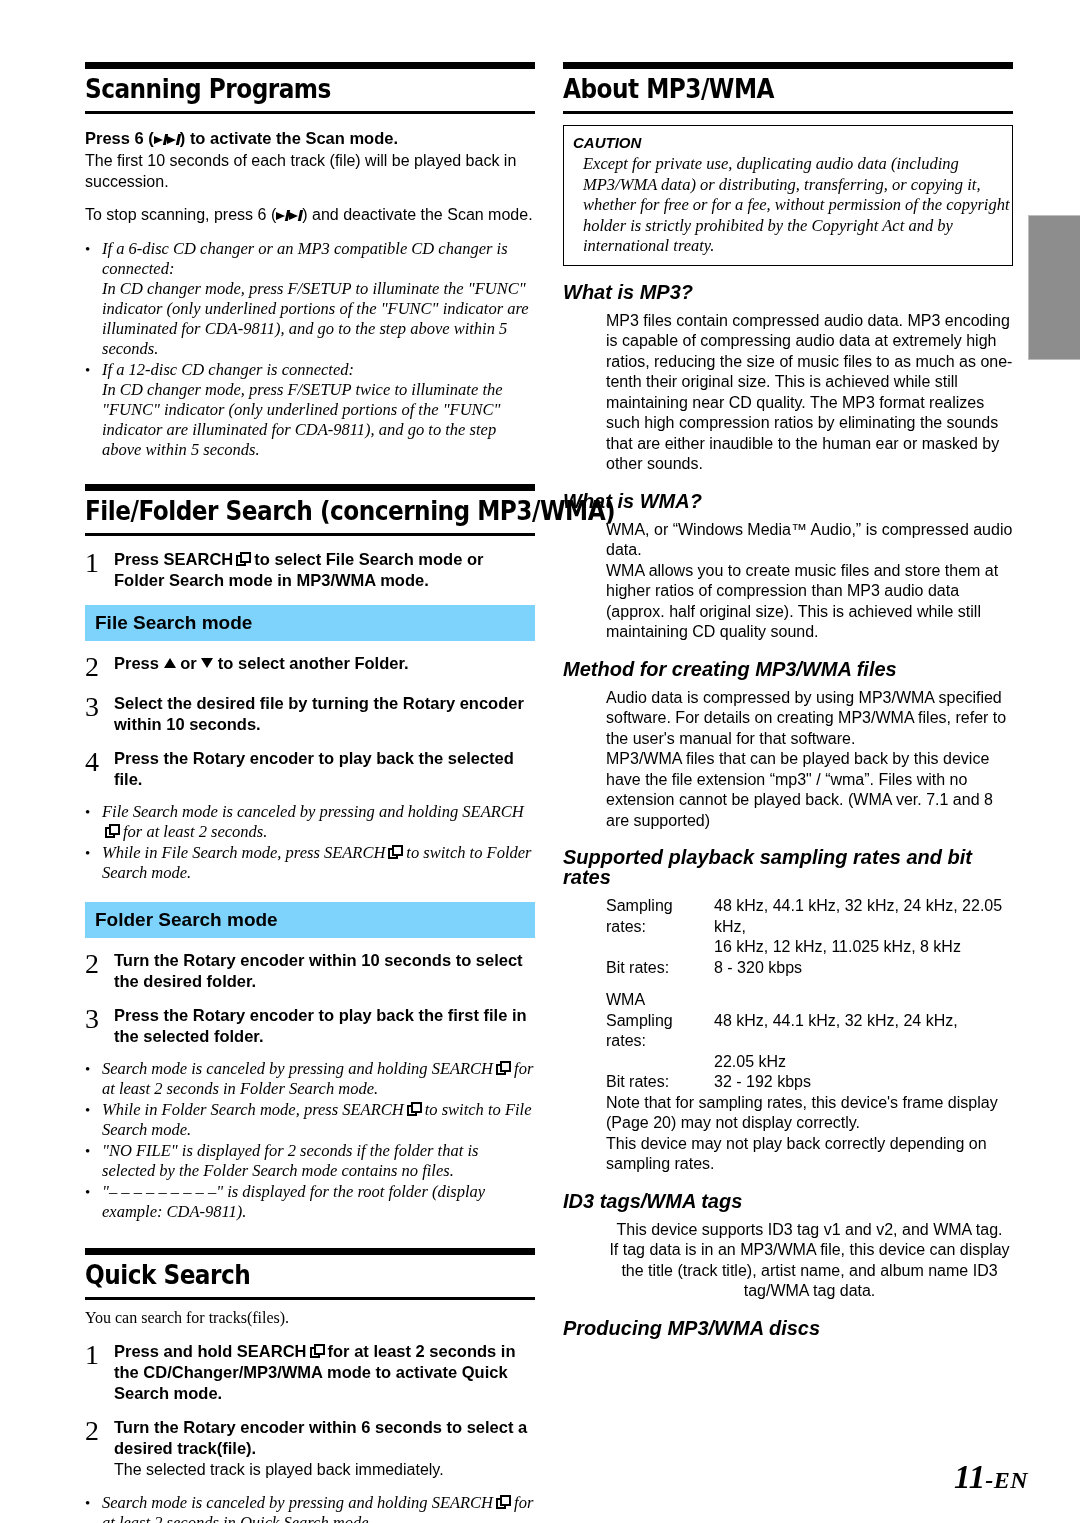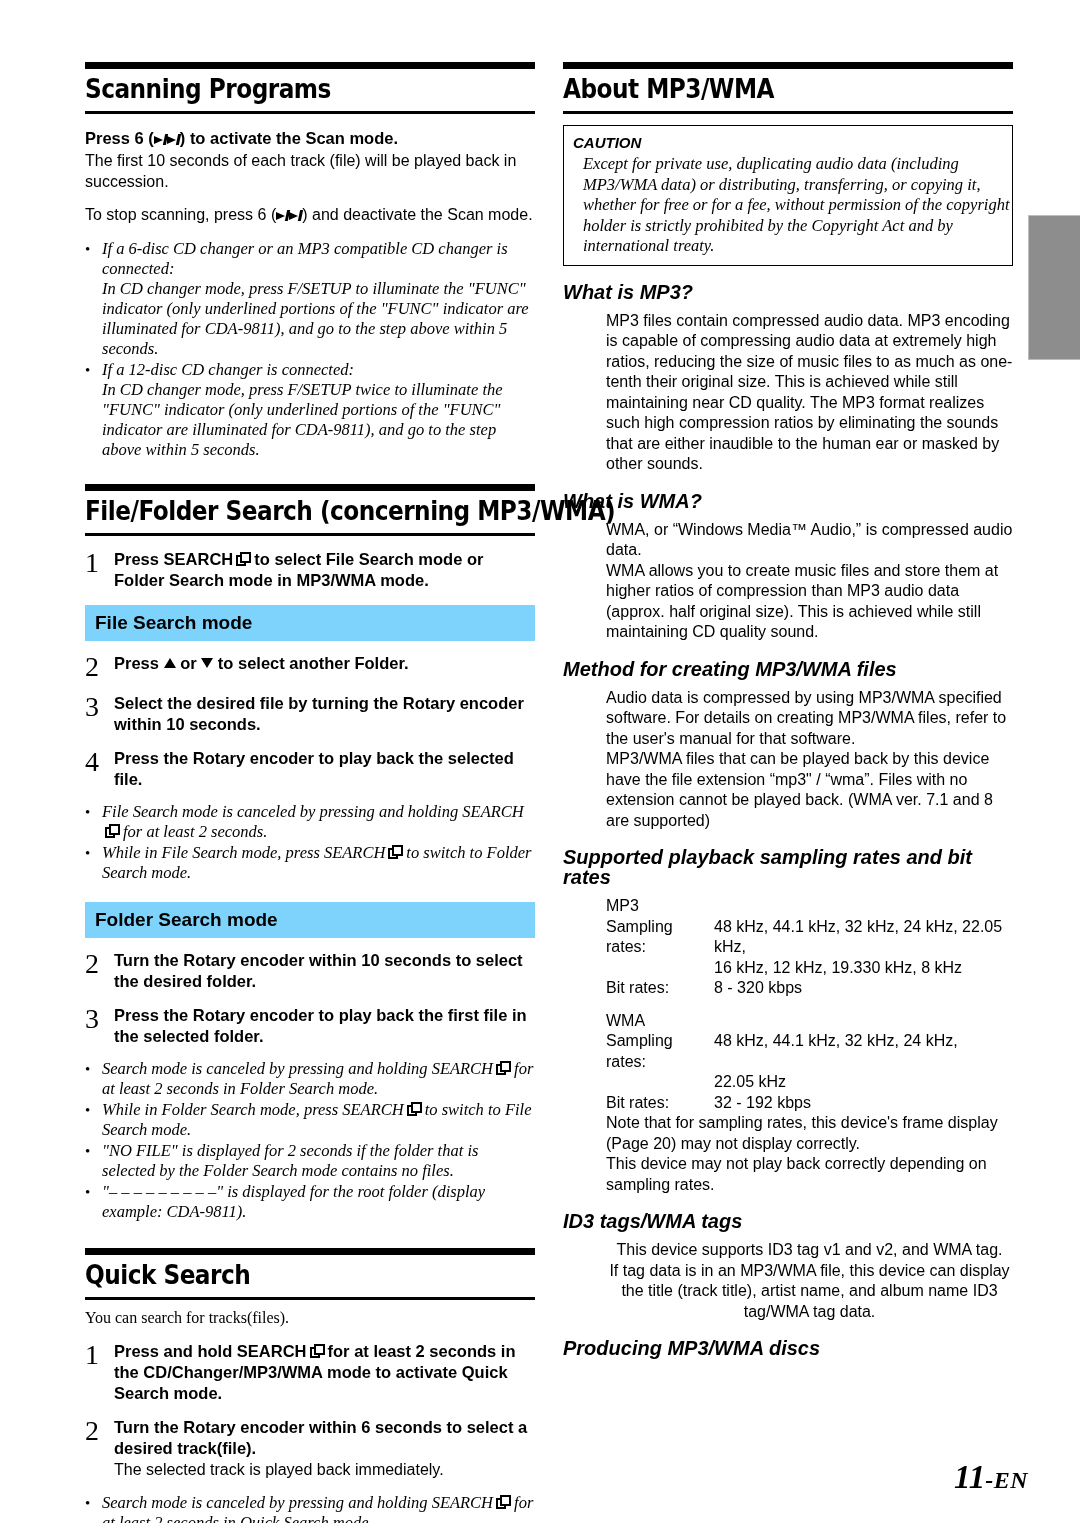--- a/index.html
+++ b/index.html
@@ -449,26 +449,25 @@
 
     <div class="subhead">What is WMA?</div>
     <div class="ind nogap">WMA, or “Windows Media™ Audio,” is compressed audio data.</div>
     <div class="ind">WMA allows you to create music files and store them at higher ratios of compression than MP3 audio data (approx. half original size). This is achieved while still maintaining CD quality sound.</div>
 
     <div class="subhead">Method for creating MP3/WMA files</div>
     <div class="ind nogap">Audio data is compressed by using MP3/WMA specified software. For details on creating MP3/WMA files, refer to the user's manual for that software.</div>
     <div class="ind">MP3/WMA files that can be played back by this device have the file extension “mp3" / “wma”. Files with no extension cannot be played back. (WMA ver. 7.1 and 8 are supported)</div>
 
     <div class="subhead">Supported playback sampling rates and bit rates</div>
-    <div class="spec-label">MP3</div>
     <div class="spec-row">
       <span class="k">Sampling rates:</span>
       <span class="v">48 kHz, 44.1 kHz, 32 kHz, 24 kHz, 22.05 kHz,</span>
     </div>
-    <div class="spec-cont">16 kHz, 12 kHz, 19.330 kHz, 8 kHz</div>
+    <div class="spec-cont">16 kHz, 12 kHz, 11.025 kHz, 8 kHz</div>
     <div class="spec-row">
       <span class="k">Bit rates:</span>
       <span class="v">8 - 320 kbps</span>
     </div>
     <div class="spec-label" style="margin-top:12px;">WMA</div>
     <div class="spec-row">
       <span class="k">Sampling rates:</span>
       <span class="v">48 kHz, 44.1 kHz, 32 kHz, 24 kHz,</span>
     </div>
     <div class="spec-cont">22.05 kHz</div>

